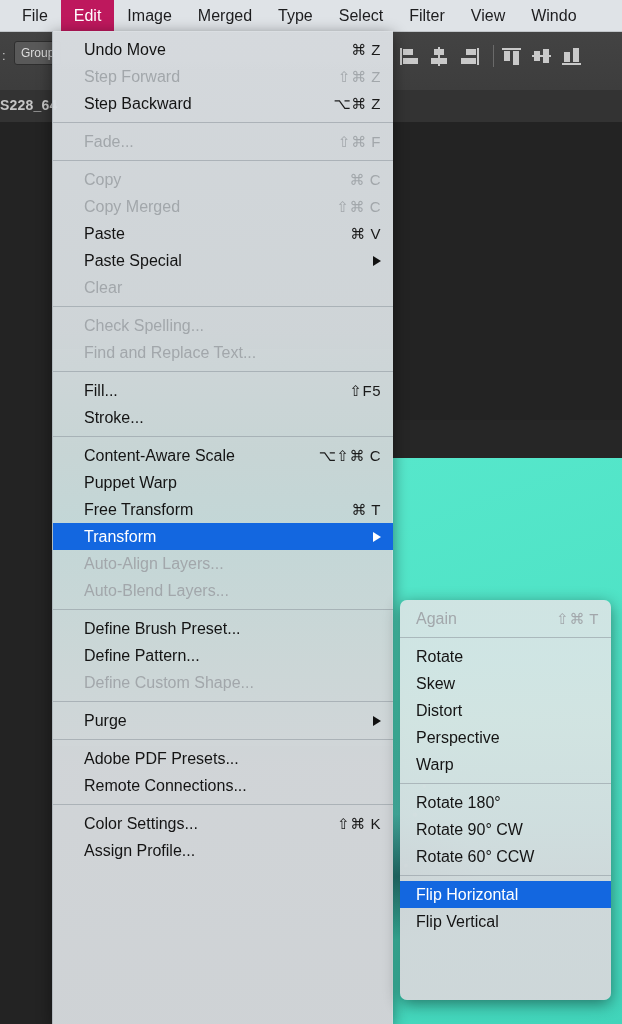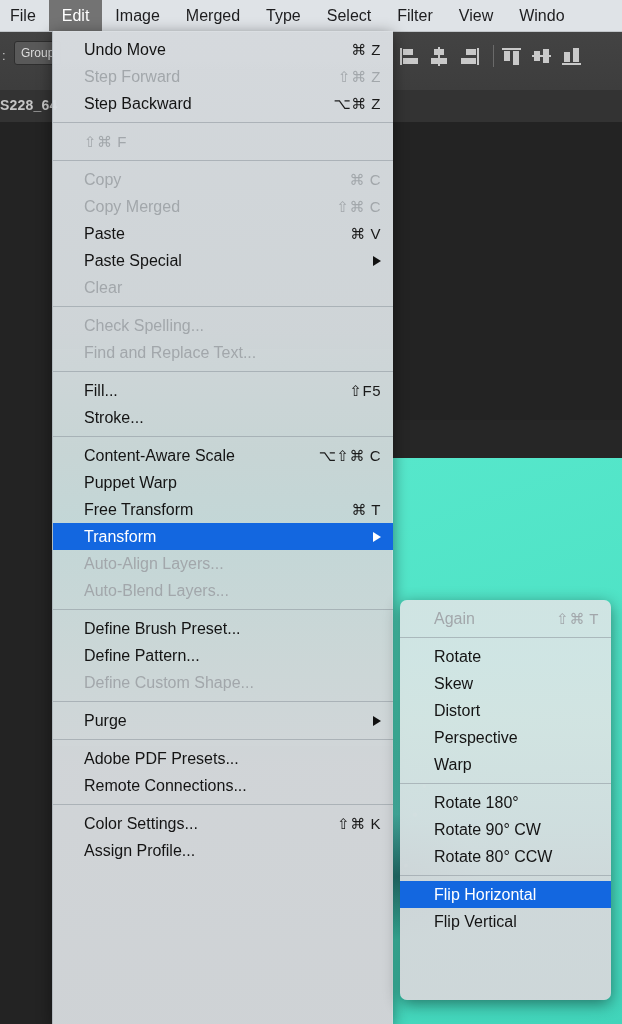--- a/index.html
+++ b/index.html
@@ -59,22 +59,22 @@
   
   #menubar{
     position:absolute;left:0;top:0;width:622px;height:31px;
     background:#dfe3e7;border-bottom:1px solid #c2c6ca;
     display:flex;align-items:stretch;
   }
   .mb-item{
     display:flex;align-items:center;padding:0 13px;font-size:16px;color:#1d1d1f;
     white-space:nowrap;
   }
-  .mb-item.first{padding-left:10px;}
-  .mb-item.active{background:#737373;color:#ffffff;}
+  .mb-item.first{padding-left:22px;}
+  .mb-item.active{background:#be185d;color:#ffffff;}
 
   
   #edit-menu{
     position:absolute;left:52px;top:31px;width:340px;height:993px;
     background:linear-gradient(180deg,
       rgba(219,223,227,.96) 0%,
       rgba(214,220,223,.96) 30%,
       rgba(208,222,222,.95) 42%,
       rgba(205,226,226,.94) 50%,
       rgba(211,224,224,.95) 62%,
@@ -112,21 +112,21 @@
       rgba(214,228,228,.95) 0%,
       rgba(214,229,229,.95) 14%,
       rgba(216,228,227,.95) 30%,
       rgba(214,222,224,.95) 56%,
       rgba(212,216,219,.96) 72%,
       rgba(211,215,218,.96) 100%);
     border-radius:7px;
     box-shadow:0 4px 16px rgba(0,0,0,.45);
     overflow:hidden;font-size:16px;color:#141414;
   }
-  #transform-submenu .mrow{padding-left:34px;height:27px;}
+  #transform-submenu .mrow{padding-left:16px;height:27px;}
 </style>
 </head>
 <body>
 
 <div id="app-bg"></div>
 
 <div class="ps-canvas-dark"></div>
 <div id="artwork-top-bar"></div>
 <div id="artwork"></div>
 
@@ -214,20 +214,21 @@
     <div class="mrow dis">
       <span class="lbl">Step Forward</span>
       <span class="key">⇧⌘ Z</span>
     </div>
     <div class="mrow">
       <span class="lbl">Step Backward</span>
       <span class="key">⌥⌘ Z</span>
     </div>
     <div class="msep"></div>
     <div class="mrow dis">
+      <span class="lbl">Fade...</span>
       <span class="key">⇧⌘ F</span>
     </div>
     <div class="msep"></div>
     <div class="mrow dis">
       <span class="lbl">Copy</span>
       <span class="key">⌘ C</span>
     </div>
     <div class="mrow dis">
       <span class="lbl">Copy Merged</span>
       <span class="key">⇧⌘ C</span>
@@ -335,21 +336,21 @@
       <span class="lbl">Warp</span>
     </div>
     <div class="msep"></div>
     <div class="mrow">
       <span class="lbl">Rotate 180°</span>
     </div>
     <div class="mrow">
       <span class="lbl">Rotate 90° CW</span>
     </div>
     <div class="mrow">
-      <span class="lbl">Rotate 80° CCW</span>
+      <span class="lbl">Rotate 60° CCW</span>
     </div>
     <div class="msep"></div>
     <div class="mrow hl">
       <span class="lbl">Flip Horizontal</span>
     </div>
     <div class="mrow">
       <span class="lbl">Flip Vertical</span>
     </div>
   </div>
 

